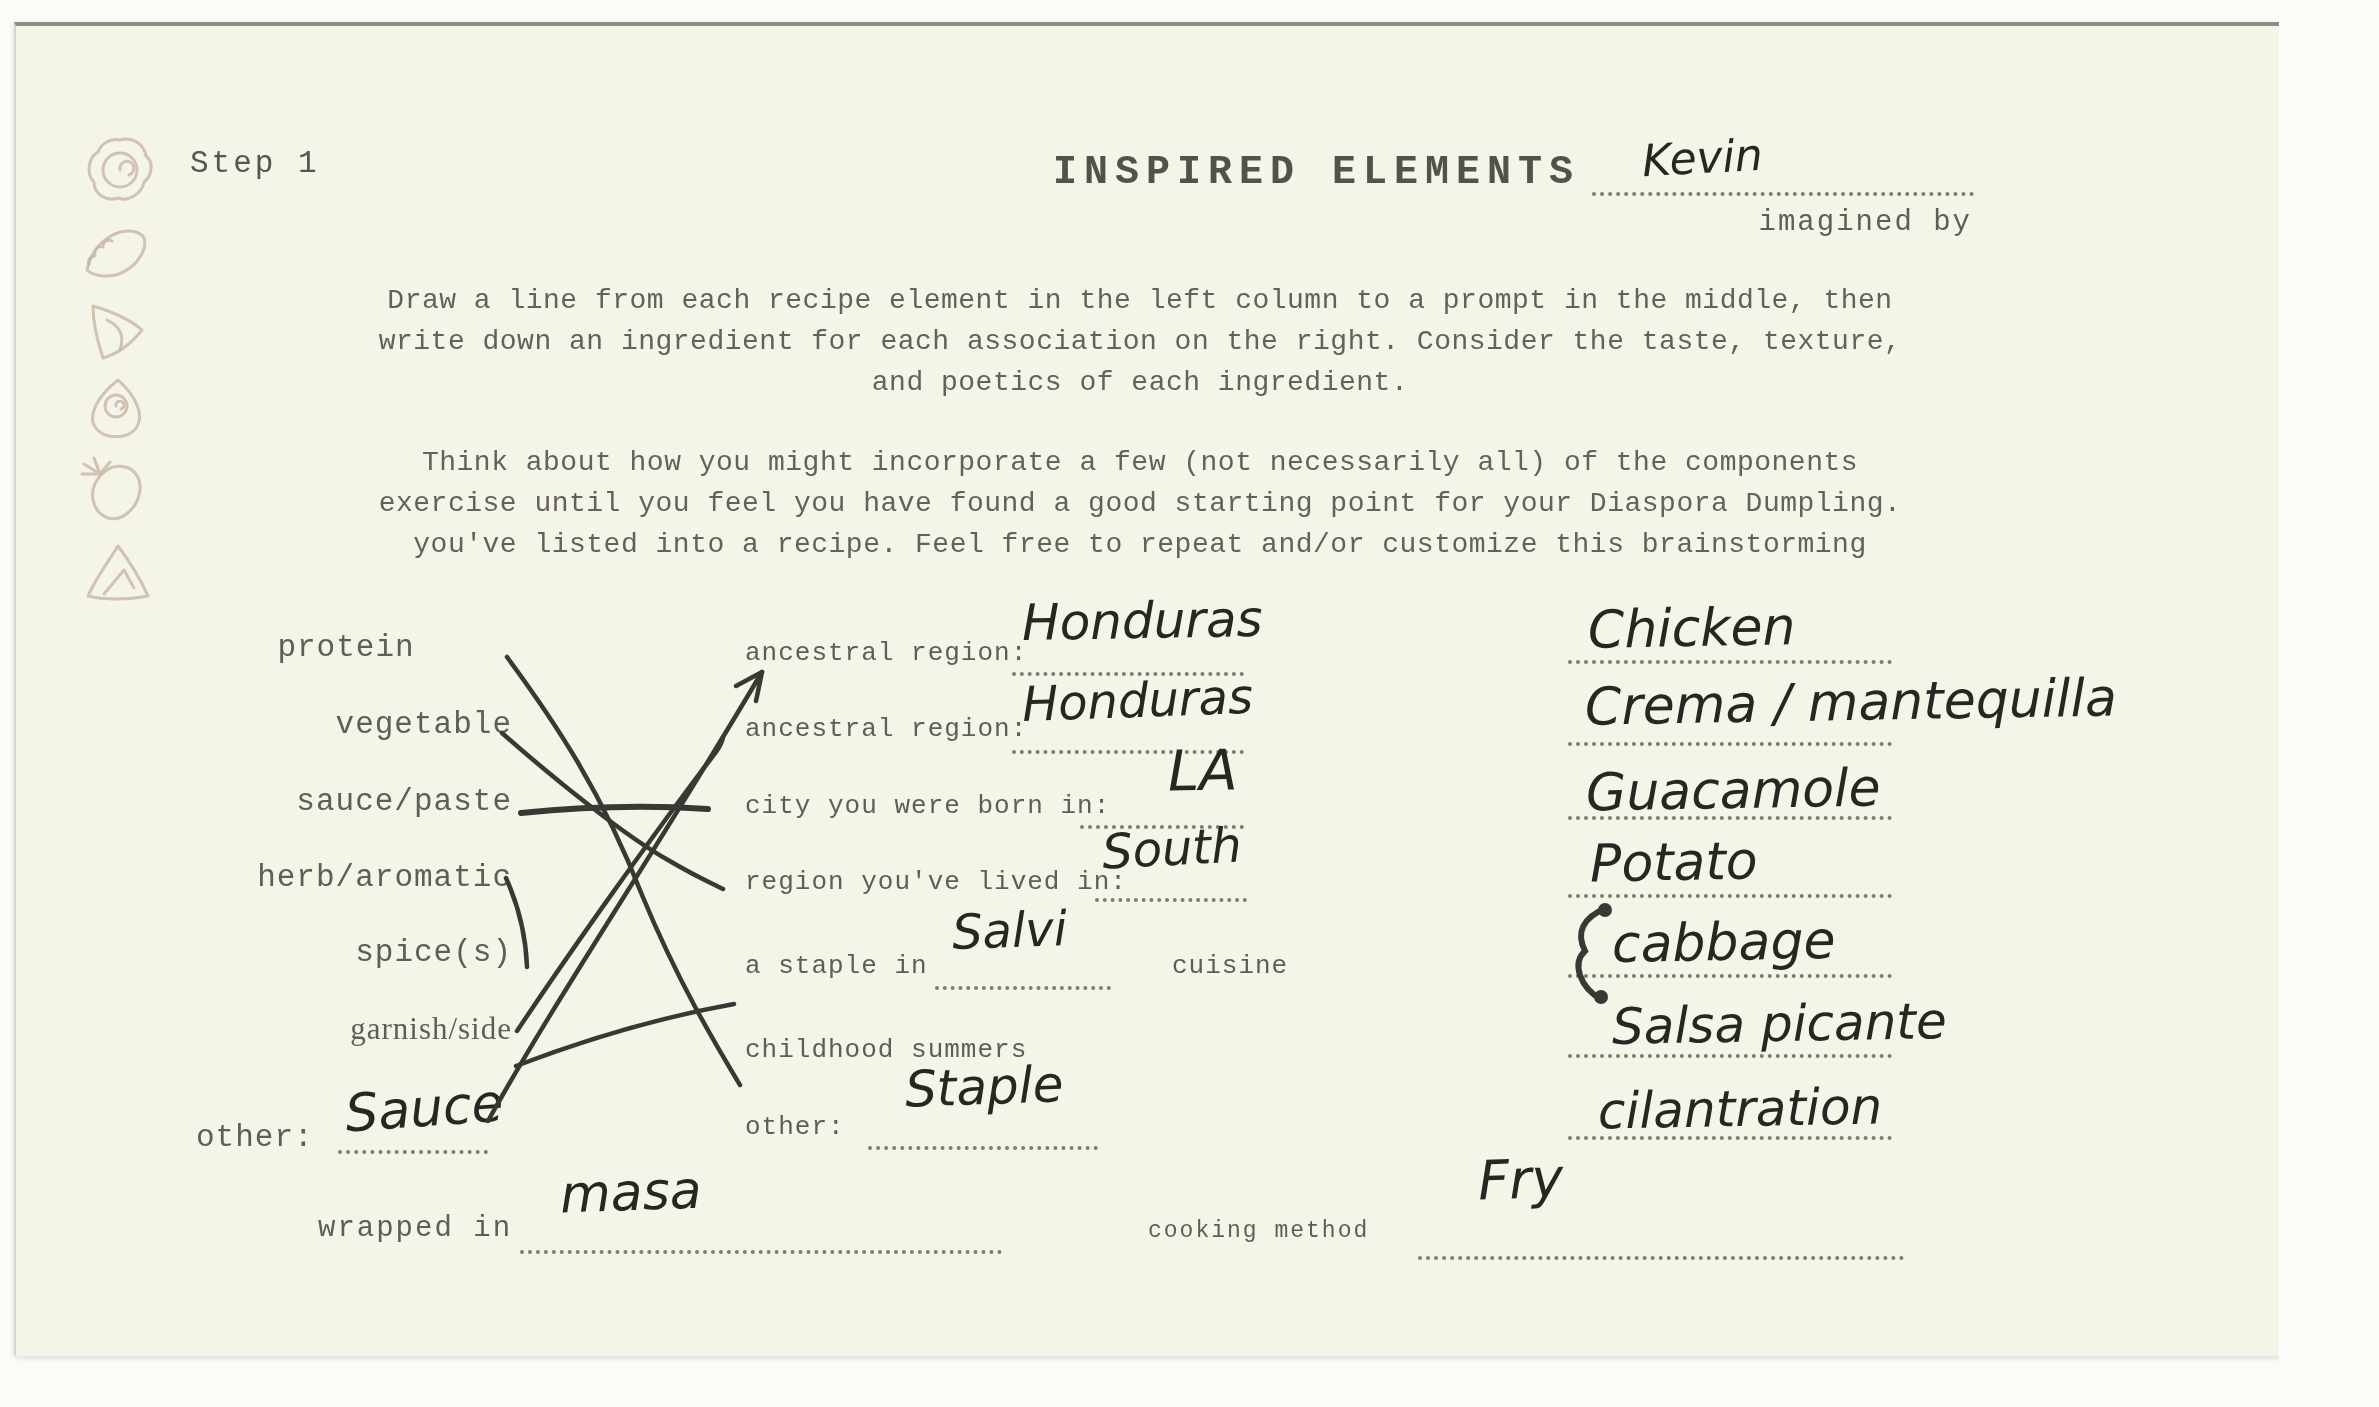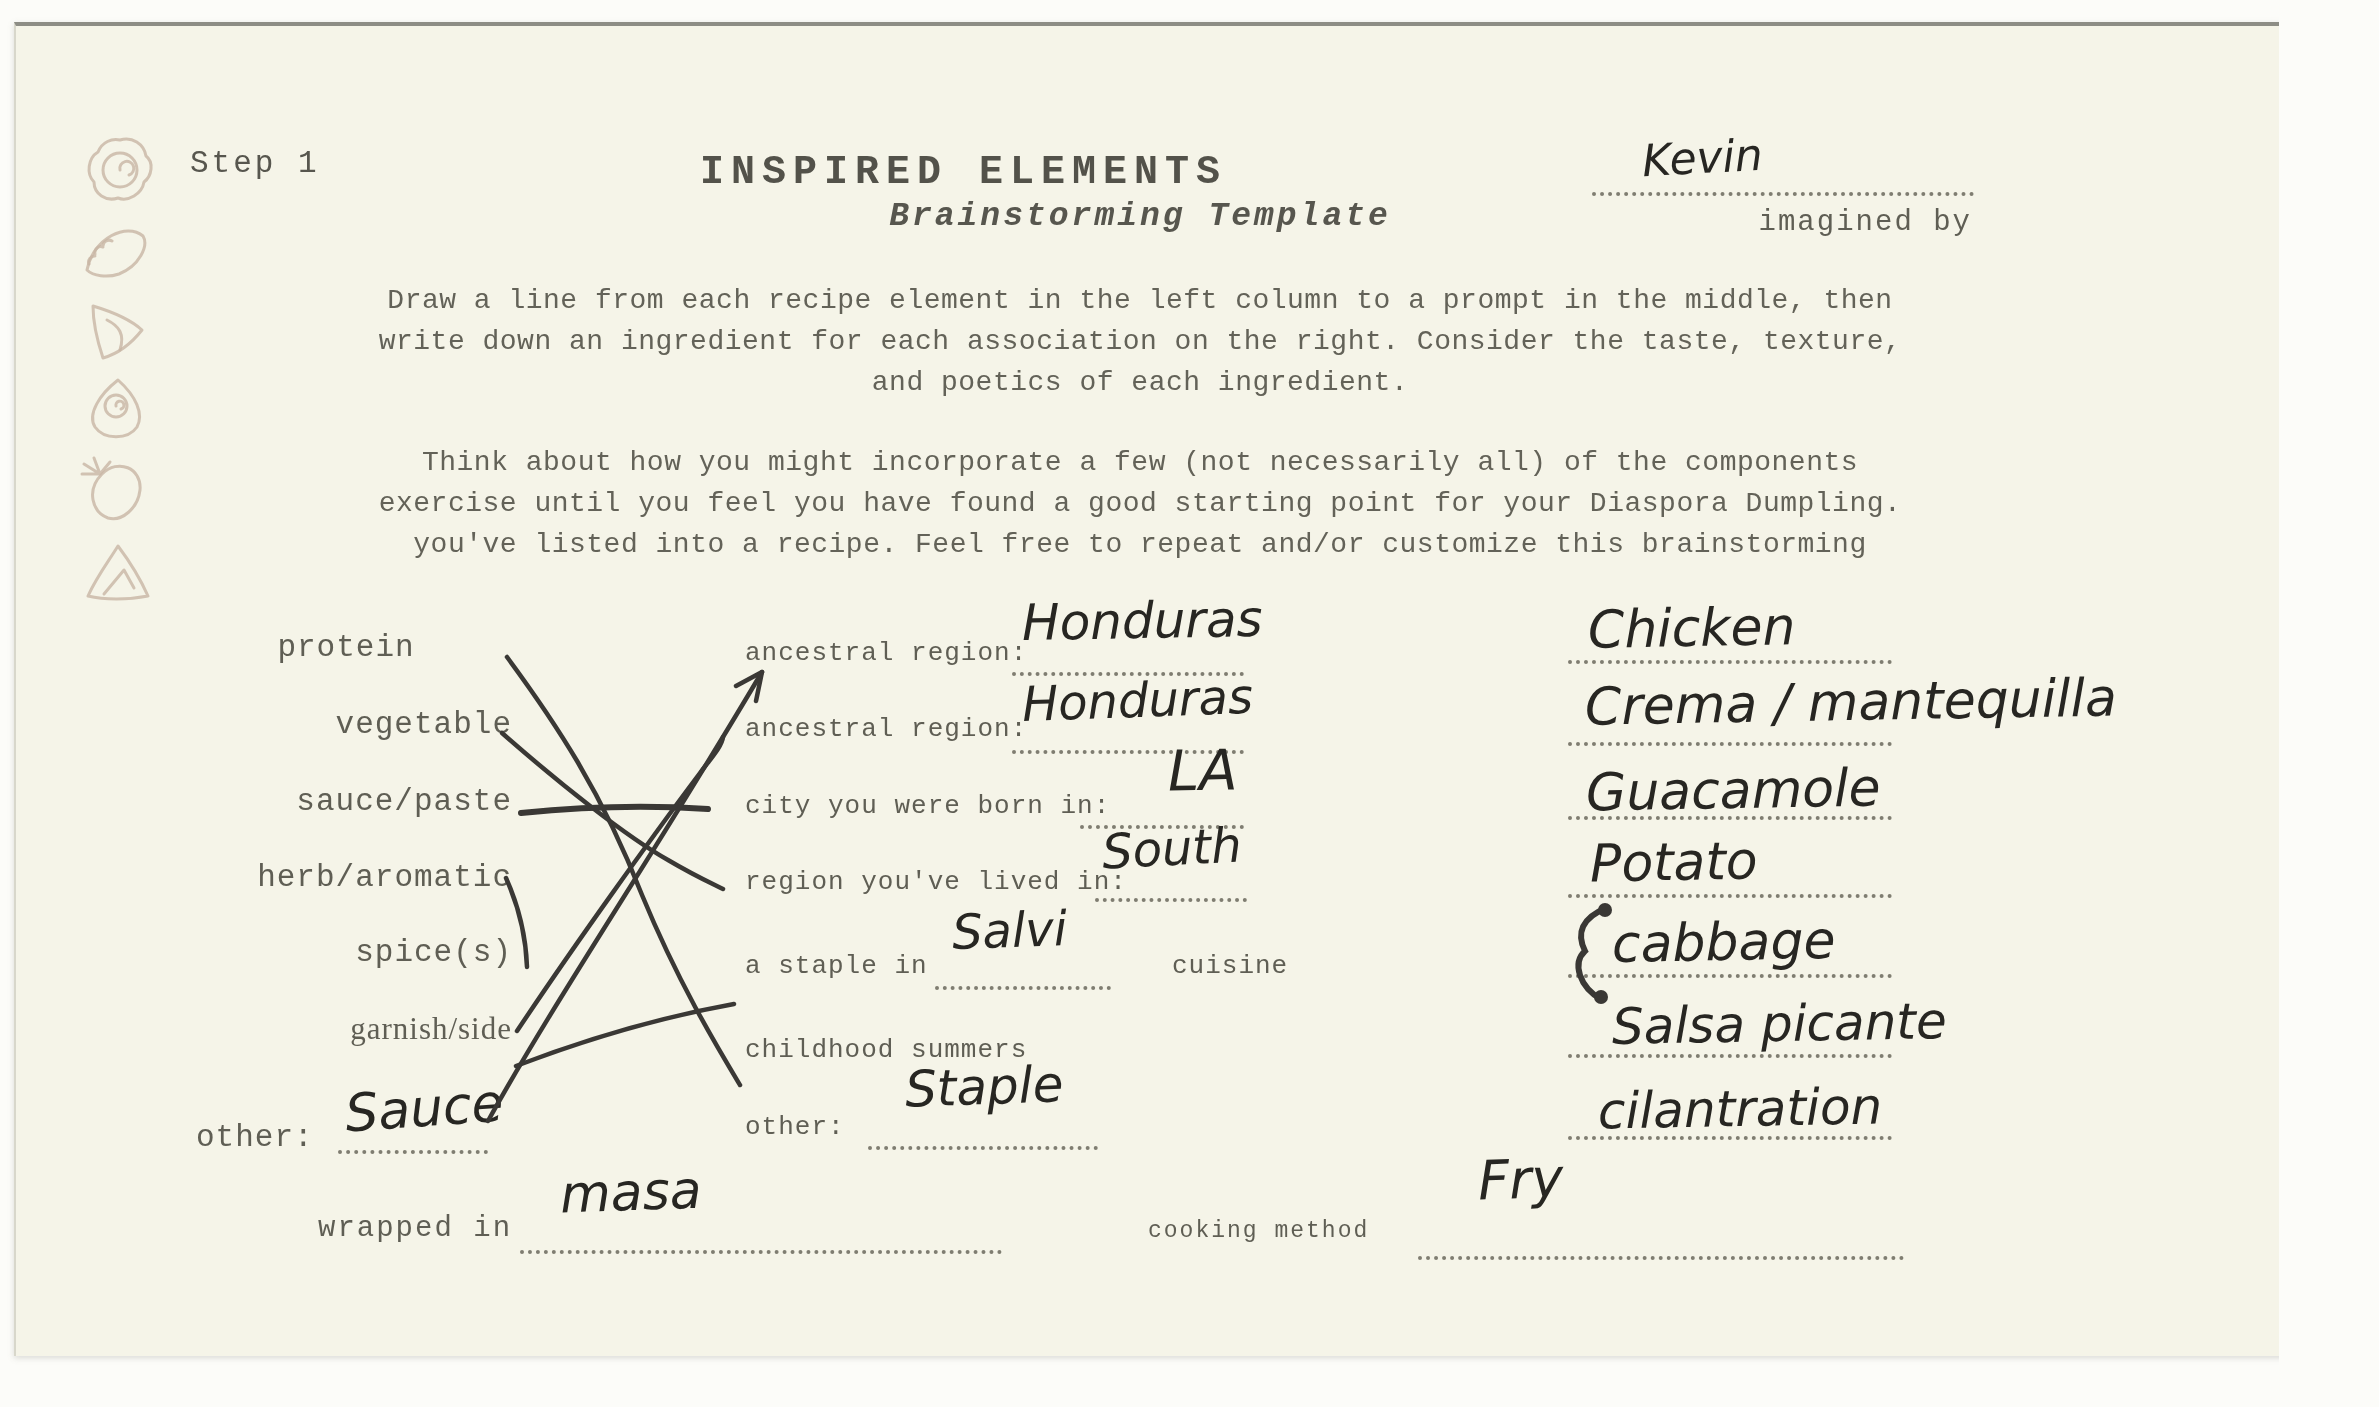--- a/index.html
+++ b/index.html
@@ -47,22 +47,21 @@
   <svg style="left:70px;top:448px;" width="90" height="90" viewBox="0 0 90 90">
     <path class="sketch" d="M32,26 C48,10 72,20 70,42 C68,60 52,74 38,70 C22,64 16,42 32,26 Z"></path>
     <path class="sketch" d="M30,26 L14,16 M30,26 L12,26 M30,26 L24,10 M30,26 L40,14"></path>
   </svg>
   <svg style="left:76px;top:534px;" width="84" height="84" viewBox="0 0 84 84">
     <path class="sketch" d="M42,12 C54,28 64,44 72,62 C52,66 28,66 12,62 C20,44 32,28 42,12 Z"></path>
     <path class="sketch" d="M28,60 L48,36 L58,54"></path>
   </svg>
 
   <div class="tw" style="left:190px;top:146px;font-size:31px;letter-spacing:3px;color:#57564e;">Step 1</div>
-  <div class="tw" style="left:700px;top:150px;width:880px;text-align:left;font-size:40px;font-weight:bold;letter-spacing:7px;color:#53524a;">INSPIRED ELEMENTS</div>
-  <div class="tw" style="left:700px;top:198px;width:880px;text-align:center;font-size:33px;font-weight:bold;font-style:italic;letter-spacing:3px;color:#57564e;">Brainstorming Template</div>
+  <div class="tw" style="left:700px;top:150px;width:880px;text-align:right;font-size:40px;font-weight:bold;letter-spacing:7px;color:#53524a;">INSPIRED ELEMENTS</div>
 
   <div class="hand" style="left:1642px;top:132px;font-size:44px;transform:rotate(-3deg);">Kevin</div>
   <div class="dotline" style="left:1592px;top:192px;width:382px;"></div>
   <div class="tw" style="left:1592px;top:206px;width:380px;text-align:right;font-size:29px;letter-spacing:2px;">imagined by</div>
 
   <div class="para" style="left:290px;top:280px;width:1700px;">
     <div>Draw a line from each recipe element in the left column to a prompt in the middle, then</div>
     <div>write down an ingredient for each association on the right. Consider the taste, texture,</div>
     <div>and poetics of each ingredient.</div>
   </div>

